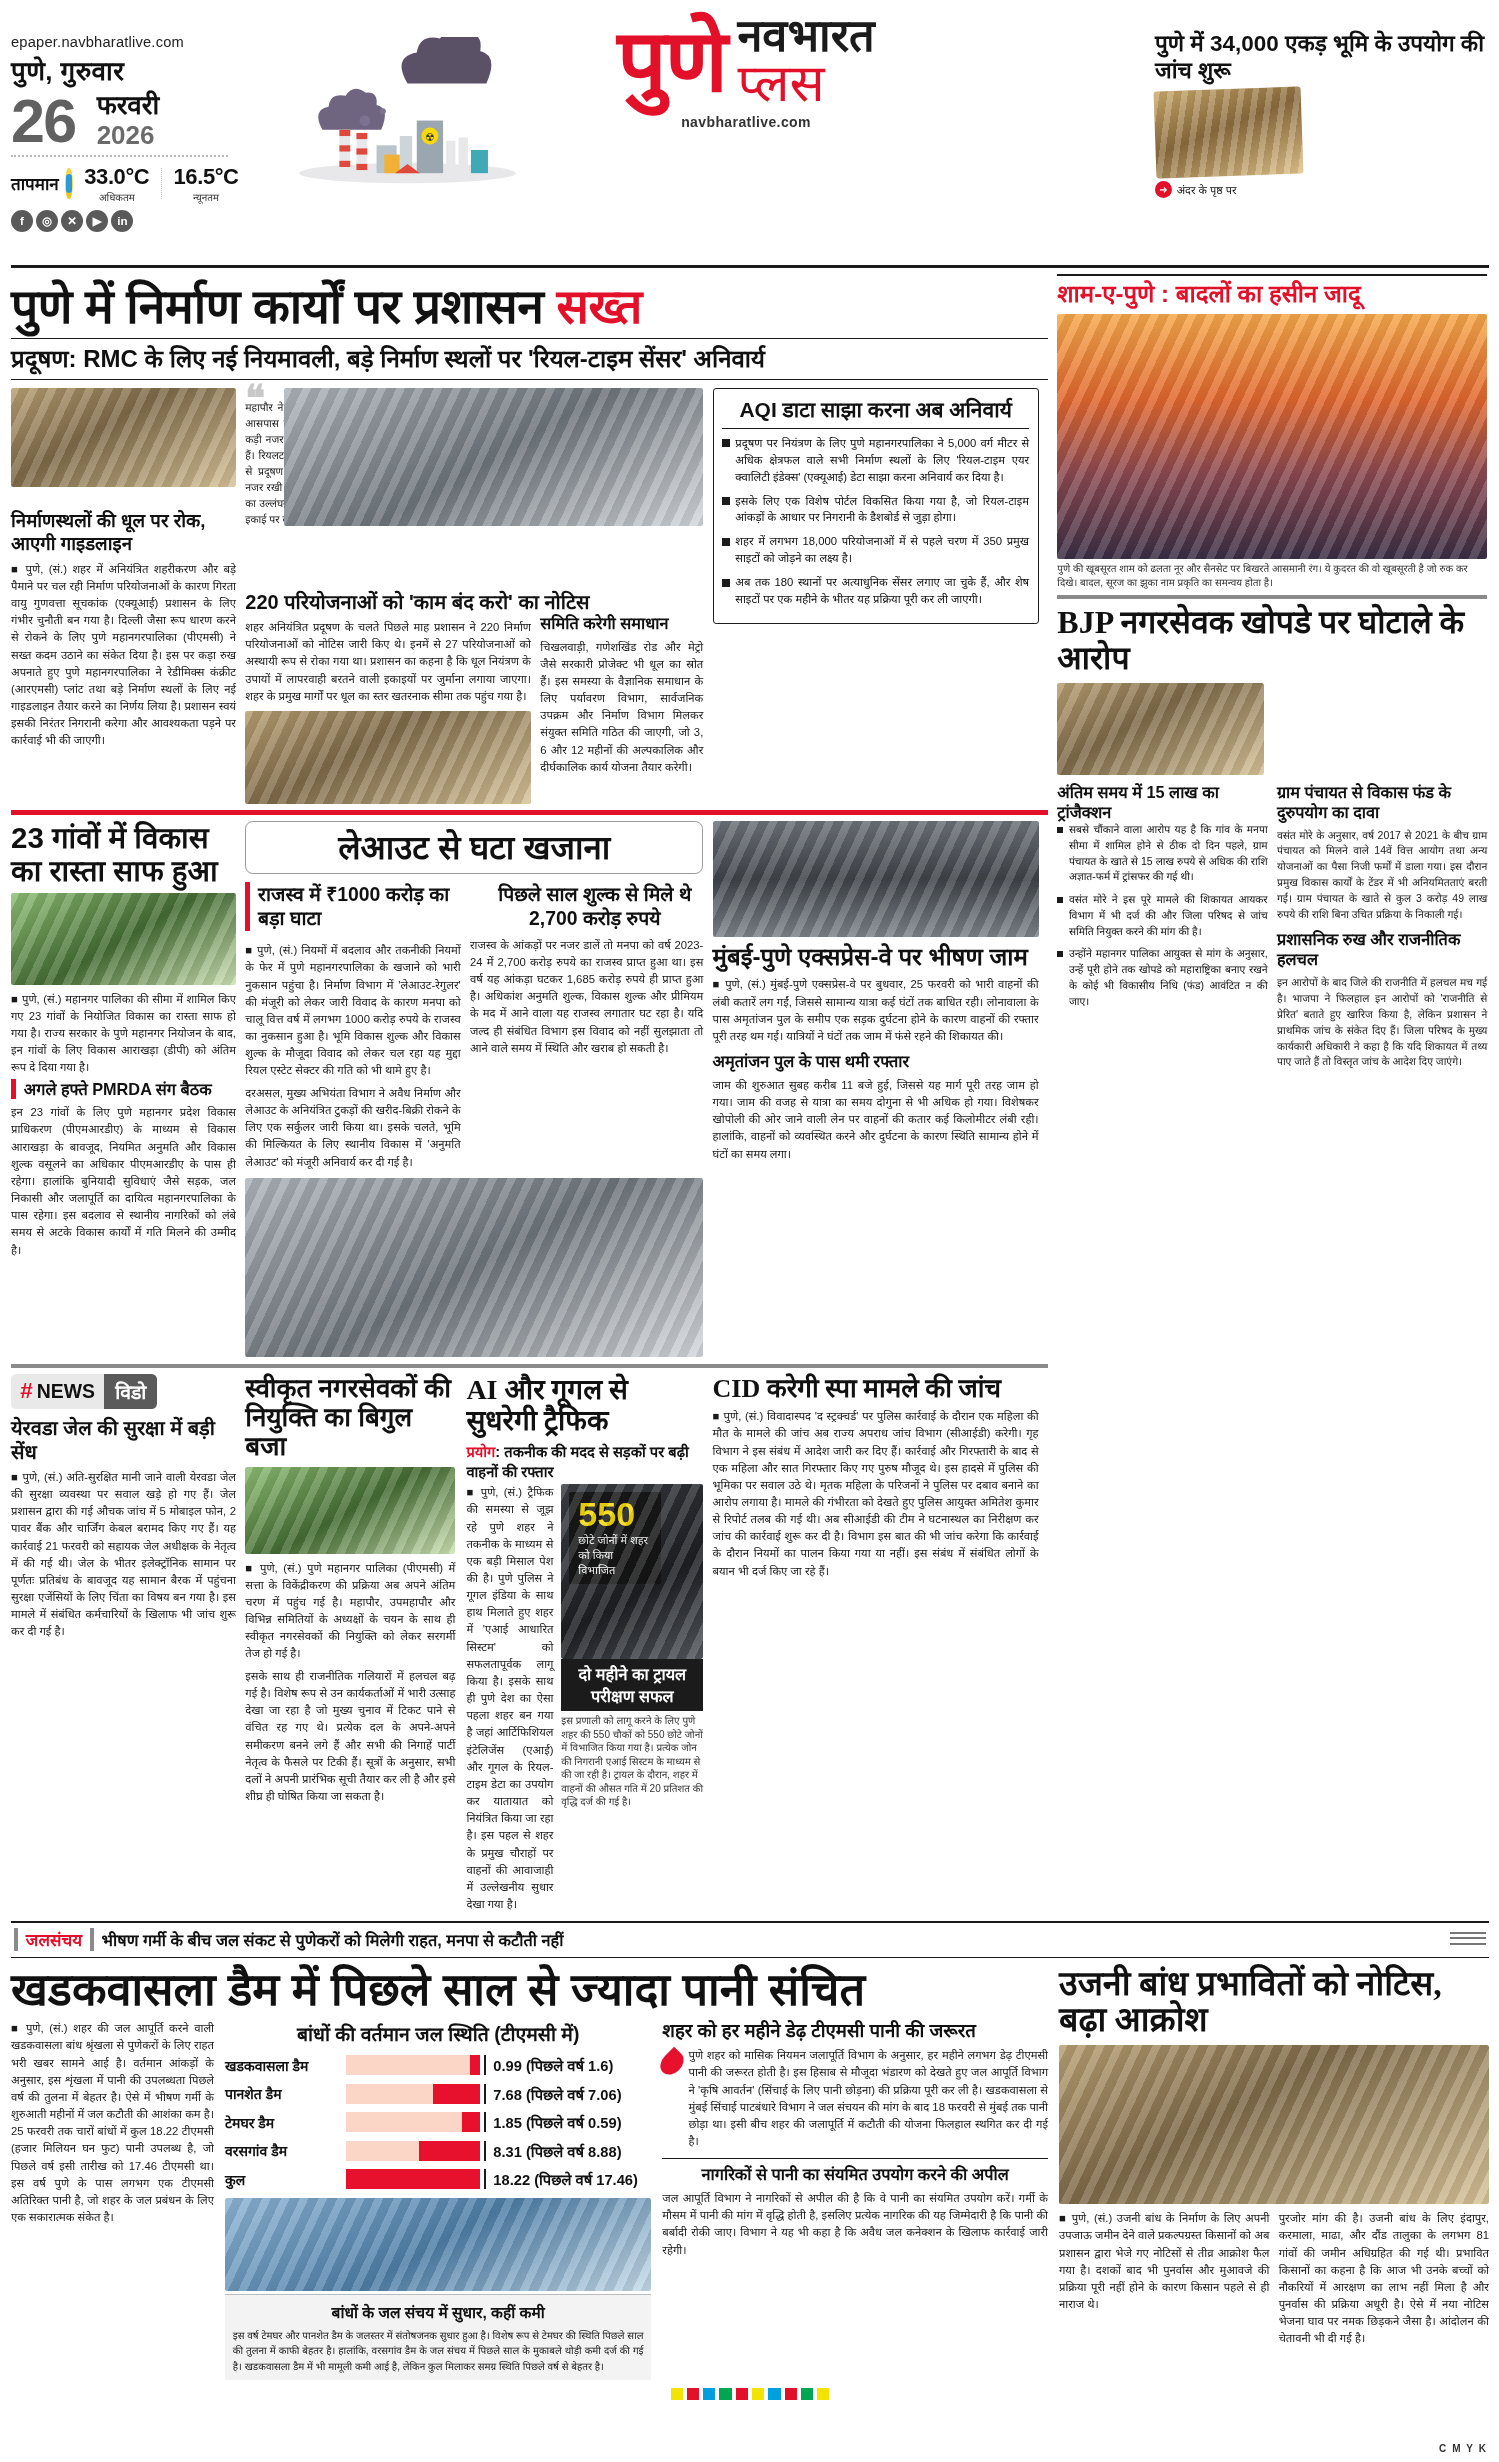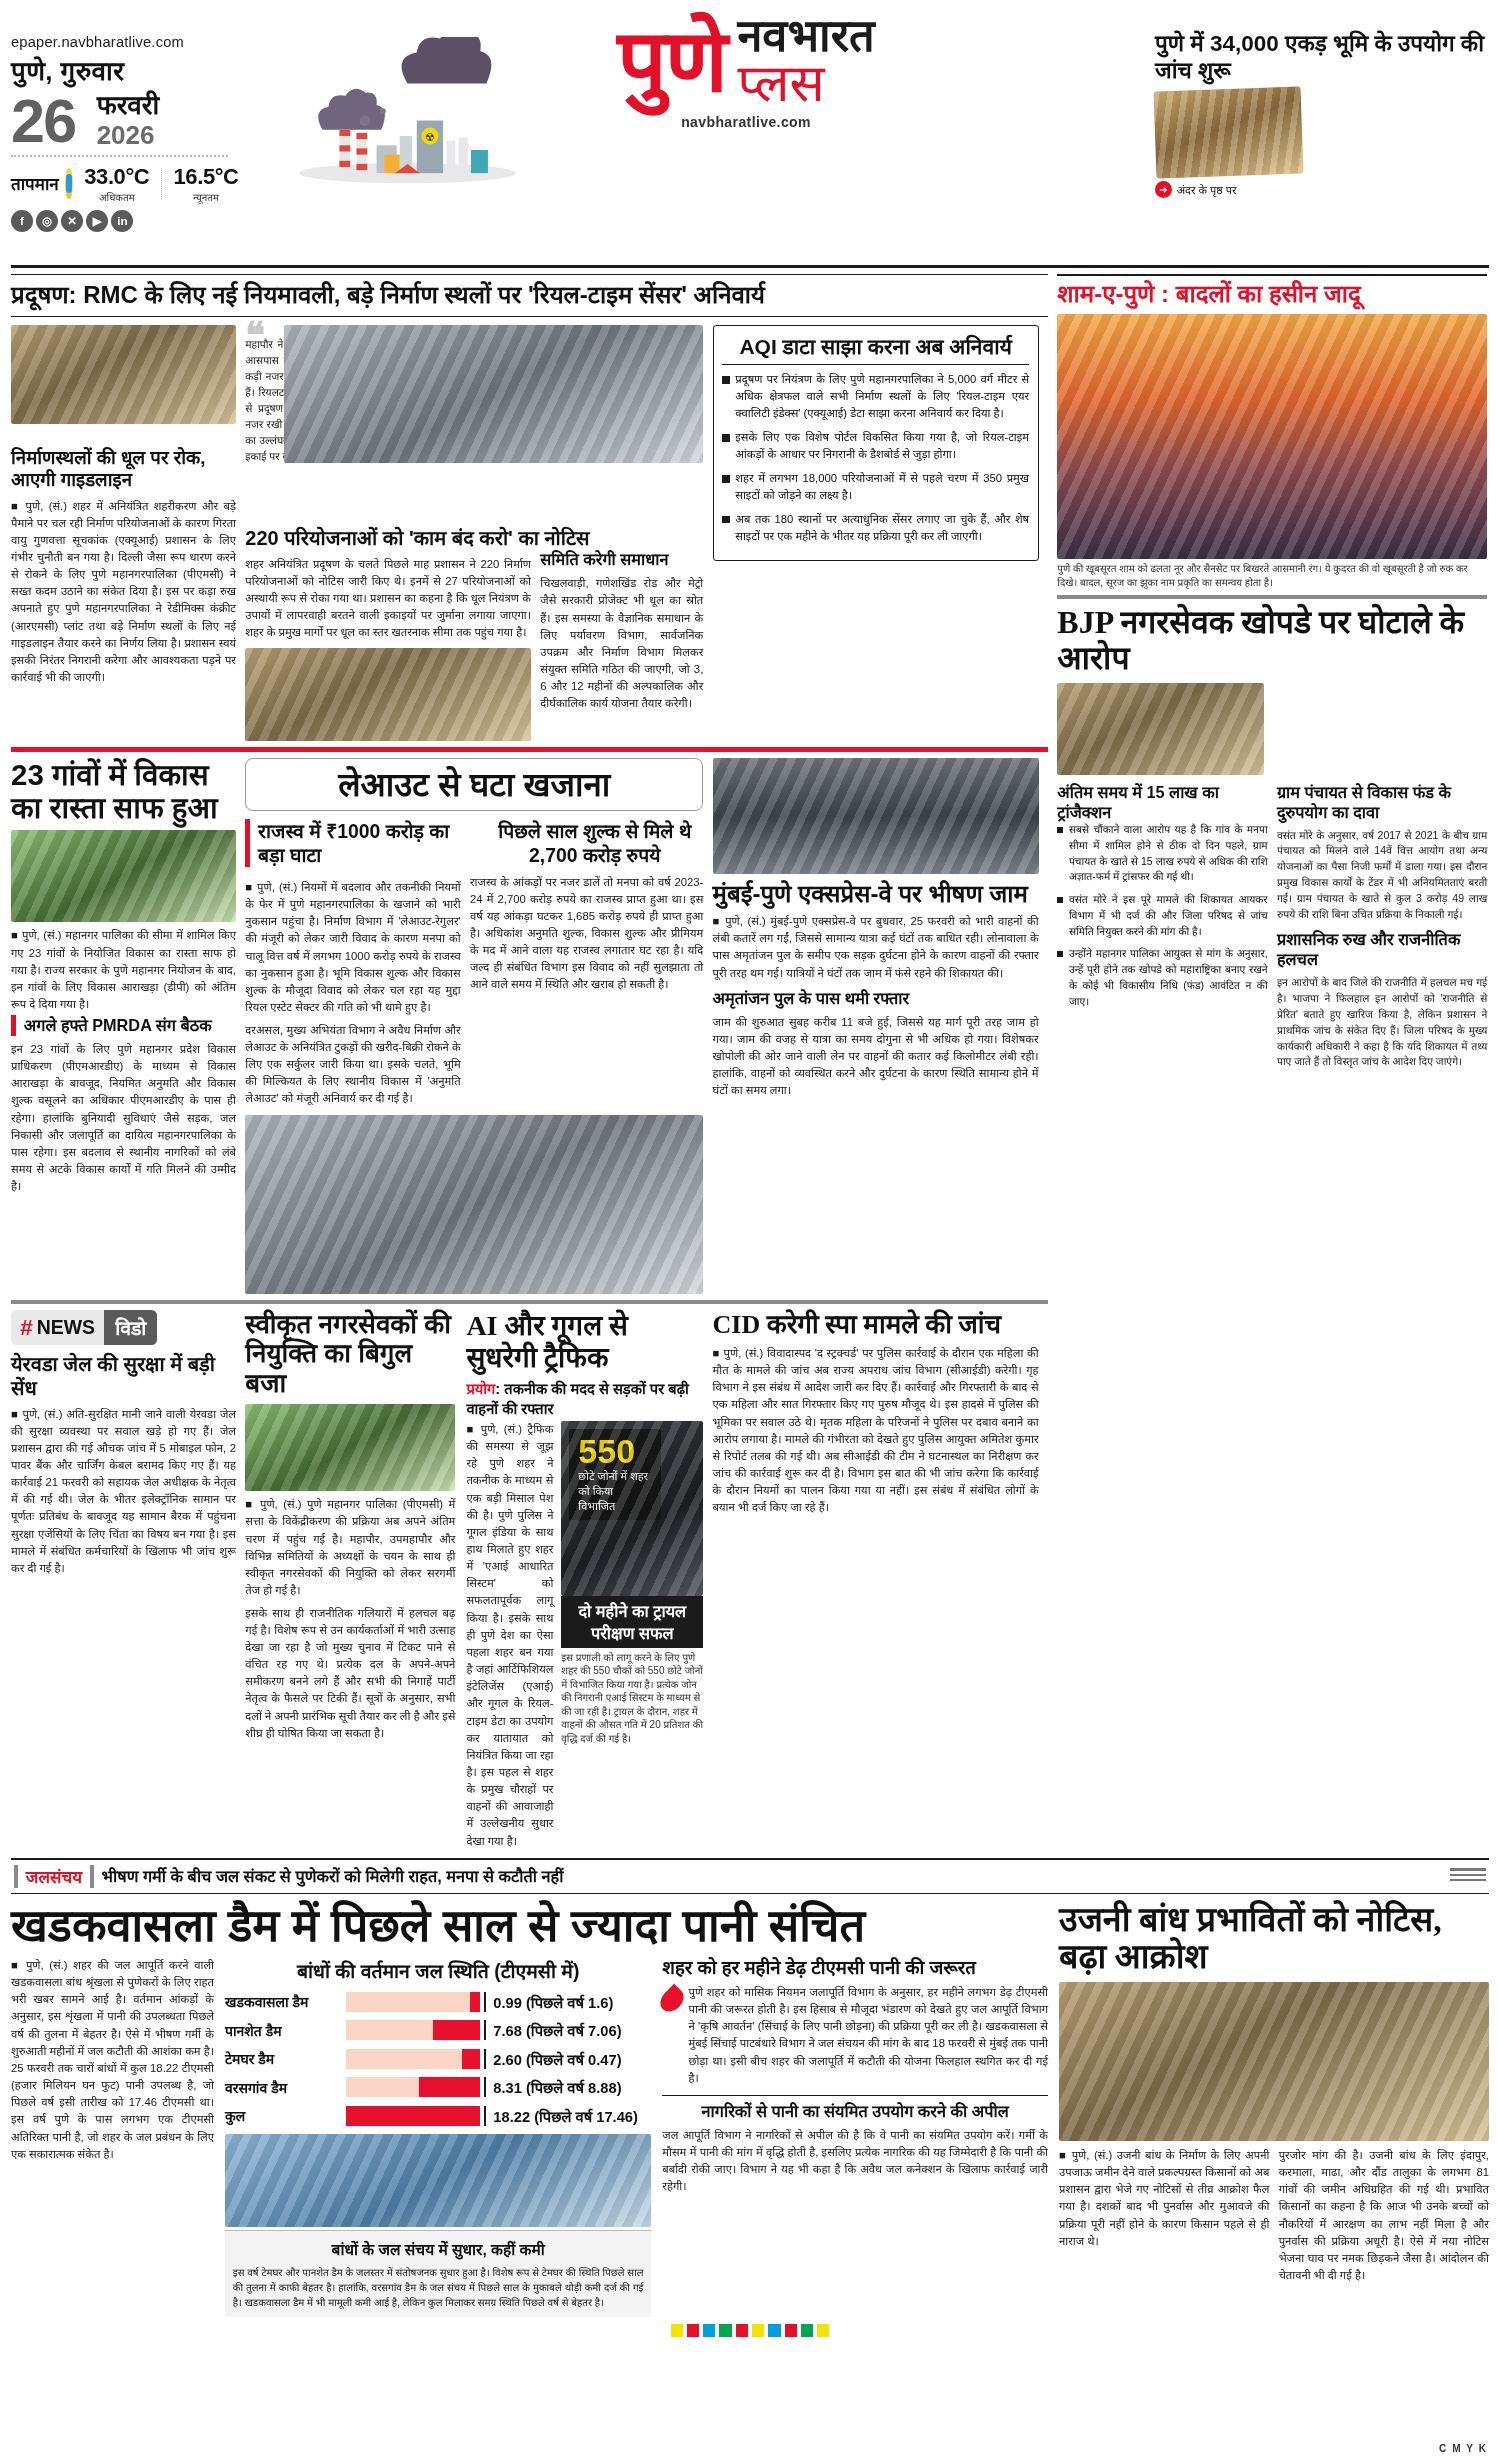--- a/index.html
+++ b/index.html
@@ -230,20 +230,23 @@
       </div>
     </div>
   </div>
 
   <div class="rule-thick"></div>
 
   <div class="grid">
 
     <div class="col-left">
 
+      <h1 class="lead-head">
+        <span>पुणे में निर्माण कार्यों पर प्रशासन </span><span class="hl">सख्त</span>
+      </h1>
       <div class="sub-head">प्रदूषण: RMC के लिए नई नियमावली, बड़े निर्माण स्थलों पर 'रियल-टाइम सेंसर' अनिवार्य</div>
 
       <div class="three">
         <div class="c1">
           <div class="photo" style="height:99px"></div>
           <div class="kicker-box" style="margin-top:23px">निर्माणस्थलों की धूल पर रोक, आएगी गाइडलाइन</div>
           <div class="body-txt">■ पुणे, (सं.) शहर में अनियंत्रित शहरीकरण और बड़े पैमाने पर चल रही निर्माण परियोजनाओं के कारण गिरता वायु गुणवत्ता सूचकांक (एक्यूआई) प्रशासन के लिए गंभीर चुनौती बन गया है। दिल्ली जैसा रूप धारण करने से रोकने के लिए पुणे महानगरपालिका (पीएमसी) ने सख्त कदम उठाने का संकेत दिया है। इस पर कड़ा रुख अपनाते हुए पुणे महानगरपालिका ने रेडीमिक्स कंक्रीट (आरएमसी) प्लांट तथा बड़े निर्माण स्थलों के लिए नई गाइडलाइन तैयार करने का निर्णय लिया है। प्रशासन स्वयं इसकी निरंतर निगरानी करेगा और आवश्यकता पड़ने पर कार्रवाई भी की जाएगी।</div>
         </div>
 
         <div class="c2">
@@ -477,21 +480,21 @@
               <div class="track">
                   <div class="fill" style="width:35%"></div>
                 </div>
               <div class="chart-val">7.68 (पिछले वर्ष 7.06)</div>
             </div>
             <div class="chart-row">
               <div class="chart-lbl">टेमघर डैम</div>
               <div class="track">
                   <div class="fill" style="width:13%"></div>
                 </div>
-              <div class="chart-val">2.60 (पिछले वर्ष 0.47)</div>
+              <div class="chart-val">1.85 (पिछले वर्ष 0.59)</div>
             </div>
             <div class="chart-row">
               <div class="chart-lbl">वरसगांव डैम</div>
               <div class="track">
                   <div class="fill" style="width:45%"></div>
                 </div>
               <div class="chart-val">8.31 (पिछले वर्ष 8.88)</div>
             </div>
             <div class="chart-row">
               <div class="chart-lbl">कुल</div>

